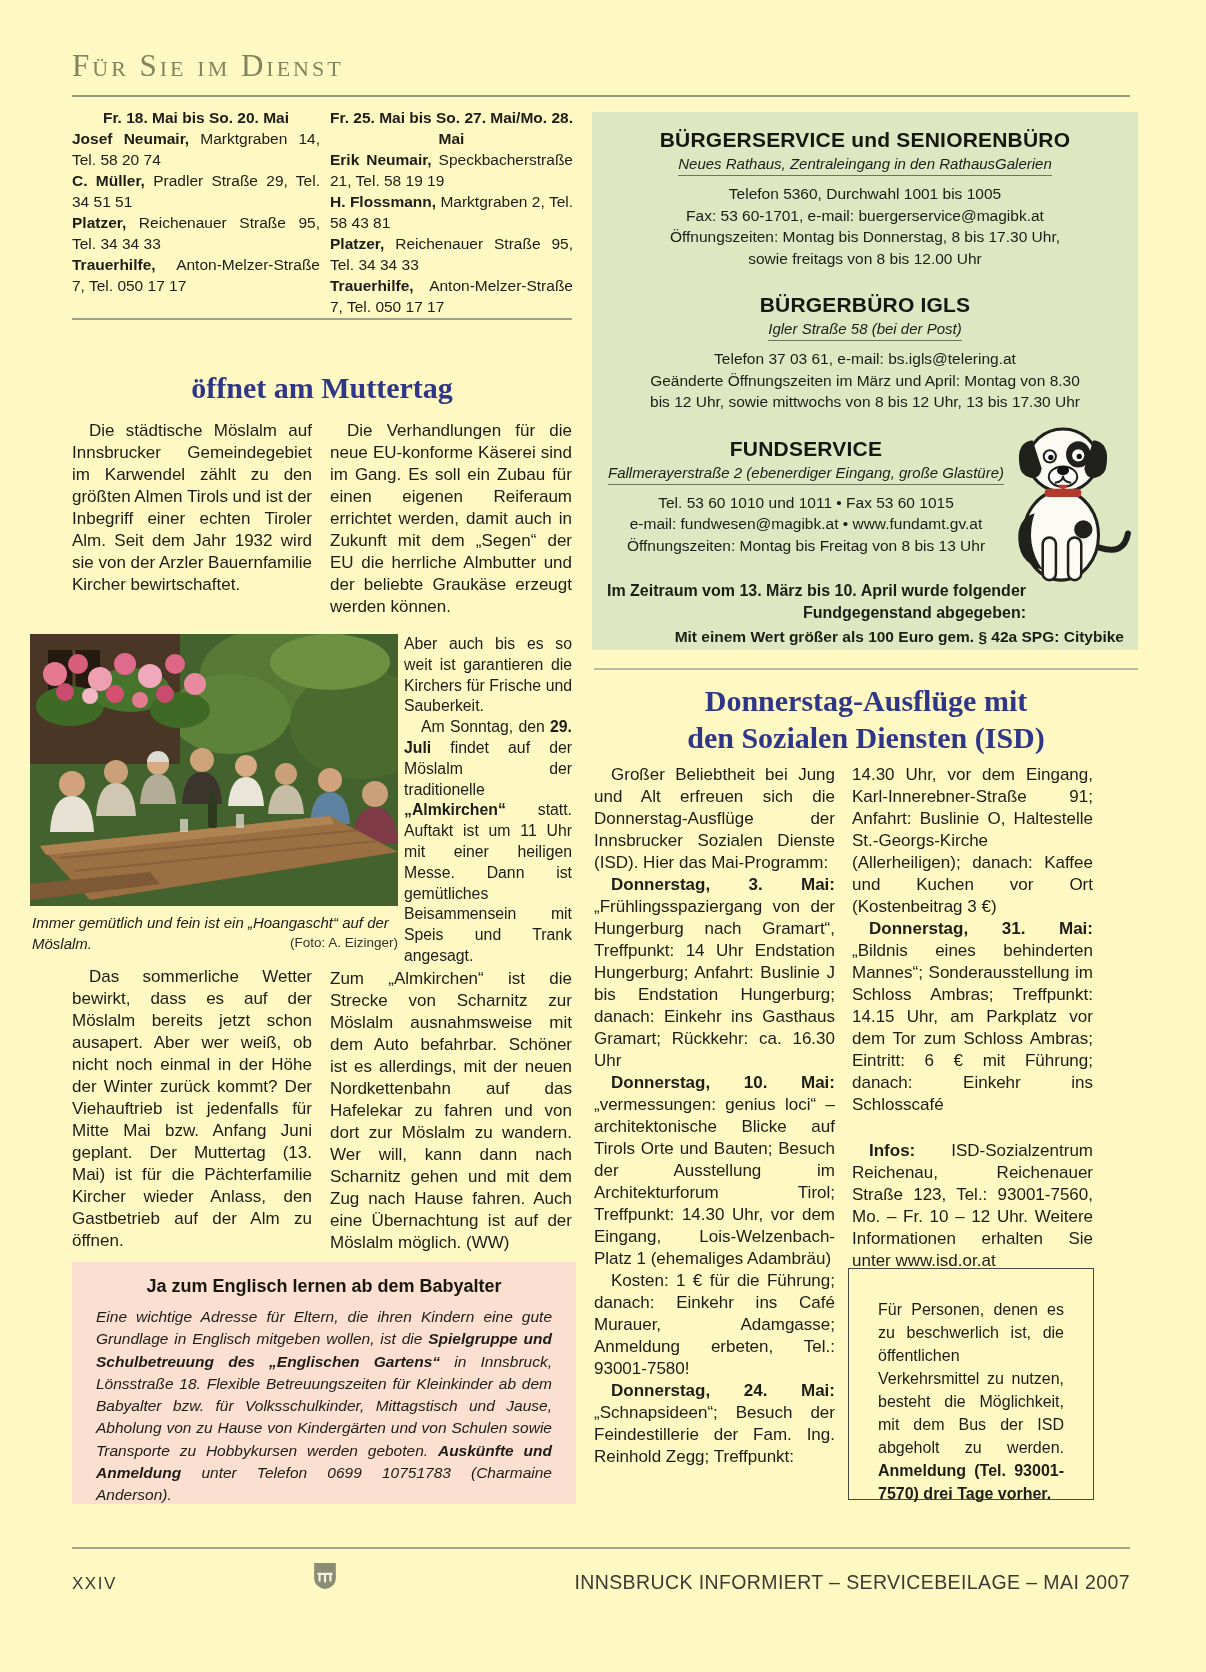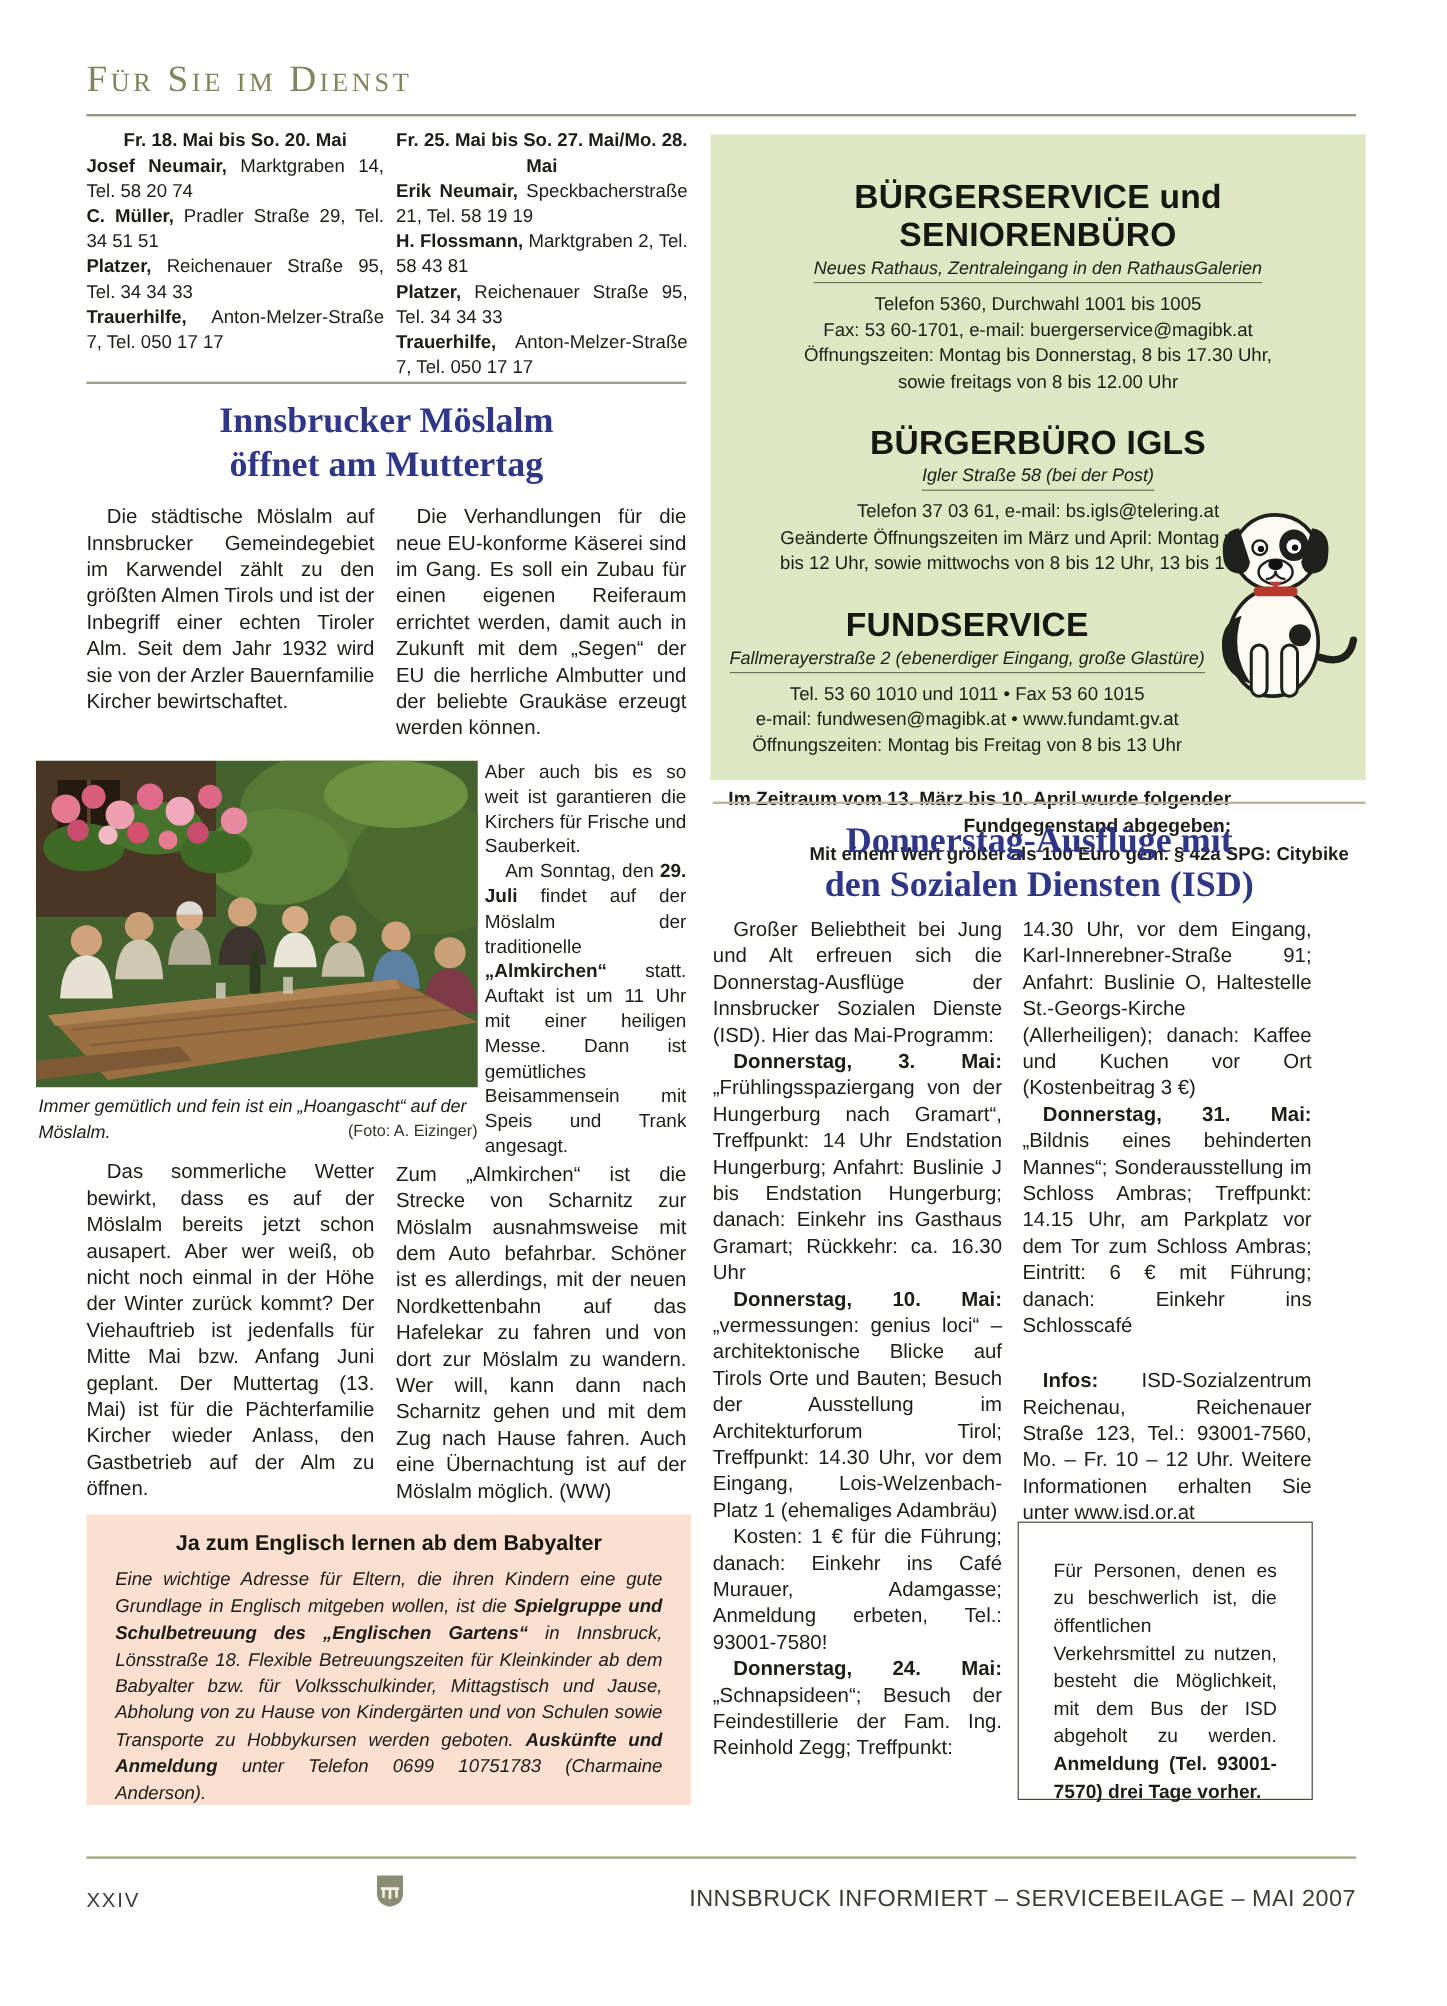--- a/index.html
+++ b/index.html
@@ -1,17 +1,17 @@
 <!DOCTYPE html>
 <html lang="de"><head>
 <meta charset="utf-8">
 <title>Innsbruck Informiert – Servicebeilage</title>
 <style>
   html,body{margin:0;padding:0;background:#8f8f85;}
-  .page{position:relative;width:1206px;height:1672px;background:#ffffff;
+  .page{position:relative;width:1206px;height:1672px;background:#fef9c3;
         font-family:"Liberation Sans",sans-serif;color:#1d1c17;overflow:hidden;
         -webkit-hyphens:auto;hyphens:auto;}
   .abs{position:absolute;}
   .seg-b{font-weight:bold;}
   .seg-r{font-weight:normal;}
   .seg-i{font-style:italic;}
   .seg-bi{font-weight:bold;font-style:italic;}
 
   .page-header{left:72px;top:48px;font-family:"Liberation Serif","DejaVu Serif",serif;
                font-variant:small-caps;font-size:31px;letter-spacing:3px;color:#82845e;}
@@ -19,21 +19,21 @@
 
   .duty-col{top:107px;font-size:15.5px;line-height:21px;}
   .duty-col1{left:72px;width:248px;}
   .duty-col2{left:330px;width:243px;}
   .duty-title{font-weight:bold;text-align:center;}
   .duty-entry{text-align:justify;}
 
   .green-box{left:592px;top:112px;width:546px;height:538px;background:#dde8c2;
              padding:16px 14px;text-align:center;box-sizing:border-box;}
   .gb-section{margin-bottom:24px;}
-  .gb-heading{font-size:28px;font-weight:bold;color:#161612;letter-spacing:.2px;margin-top:20px;}
+  .gb-heading{font-size:21px;font-weight:bold;color:#161612;letter-spacing:.2px;}
   .gb-subtitle-row{margin:3px 0 7px;}
   .gb-subtitle{display:inline-block;font-style:italic;font-size:15px;padding-bottom:3px;
                border-bottom:1px solid #72725c;}
   .gb-line{font-size:15.5px;line-height:21.5px;}
   .gb-narrow{padding-right:118px;}
   .gb-found{text-align:right;margin-top:4px;}
   .gb-found-bold{font-weight:bold;font-size:16px;line-height:22px;max-width:420px;}
   .gb-found-text{font-size:15.5px;margin-top:4px;font-weight:bold;}
   .dog{position:absolute;right:4px;top:300px;width:142px;height:176px;}
 
@@ -144,21 +144,21 @@
         <ellipse cx="70" cy="56" rx="6" ry="4.5" fill="#111"></ellipse>
         <path d="M70 61 q0 6 -8 7 M70 61 q0 6 8 7" stroke="#20201c" stroke-width="2" fill="none"></path>
         <path d="M65 70 q5 9 10 0 z" fill="#bf3a30"></path>
         <rect x="52" y="74" width="36" height="8" rx="3.5" fill="#b53a2e"></rect>
       </svg>
     </div>
   </div>
 
   <div class="abs moeslalm-rule"></div>
   <h1 class="abs article-title moeslalm-title">
-    <span>Innsbrucker Möslalm</span><br>
+    <br>
     <span>öffnet am Muttertag</span>
   </h1>
 
   <div class="abs para indent colA-p1">Die städtische Möslalm auf Innsbrucker Gemeindegebiet im Karwendel zählt zu den größten Almen Tirols und ist der Inbegriff einer echten Tiroler Alm. Seit dem Jahr 1932 wird sie von der Arzler Bauernfamilie Kircher bewirtschaftet.</div>
 
   <div class="abs photo">
     <svg viewBox="0 0 368 272" width="368" height="272" preserveAspectRatio="none" aria-hidden="true">
       <rect width="368" height="272" fill="#44622e"></rect>
       <ellipse cx="260" cy="40" rx="90" ry="50" fill="#567a35"></ellipse>
       <ellipse cx="330" cy="90" rx="70" ry="55" fill="#4a6a2e"></ellipse>

